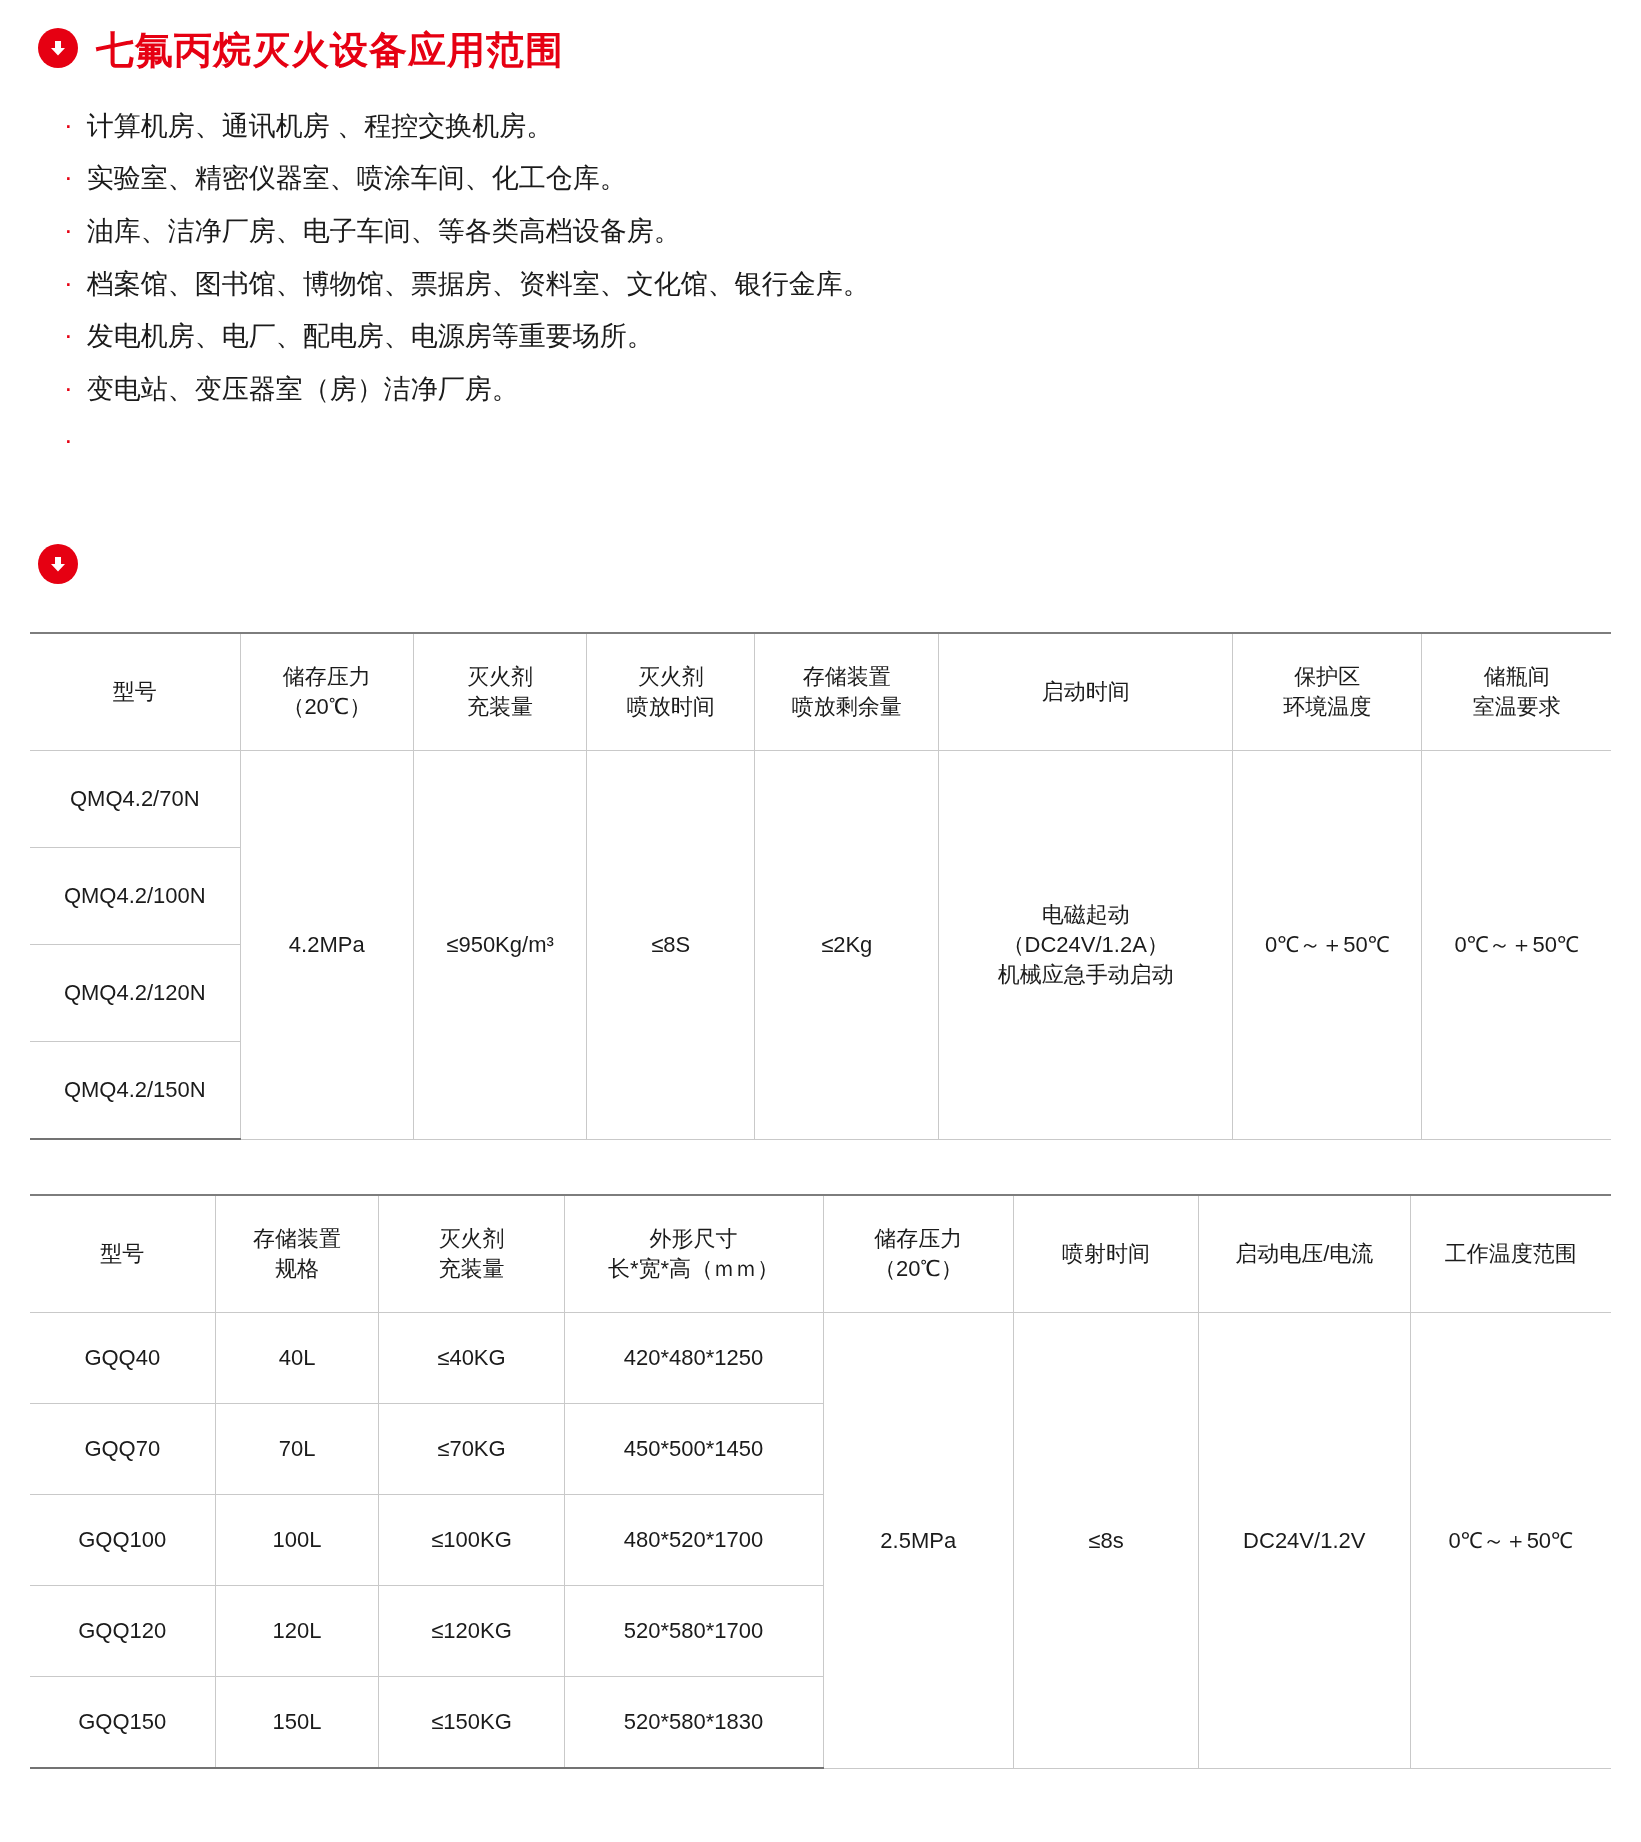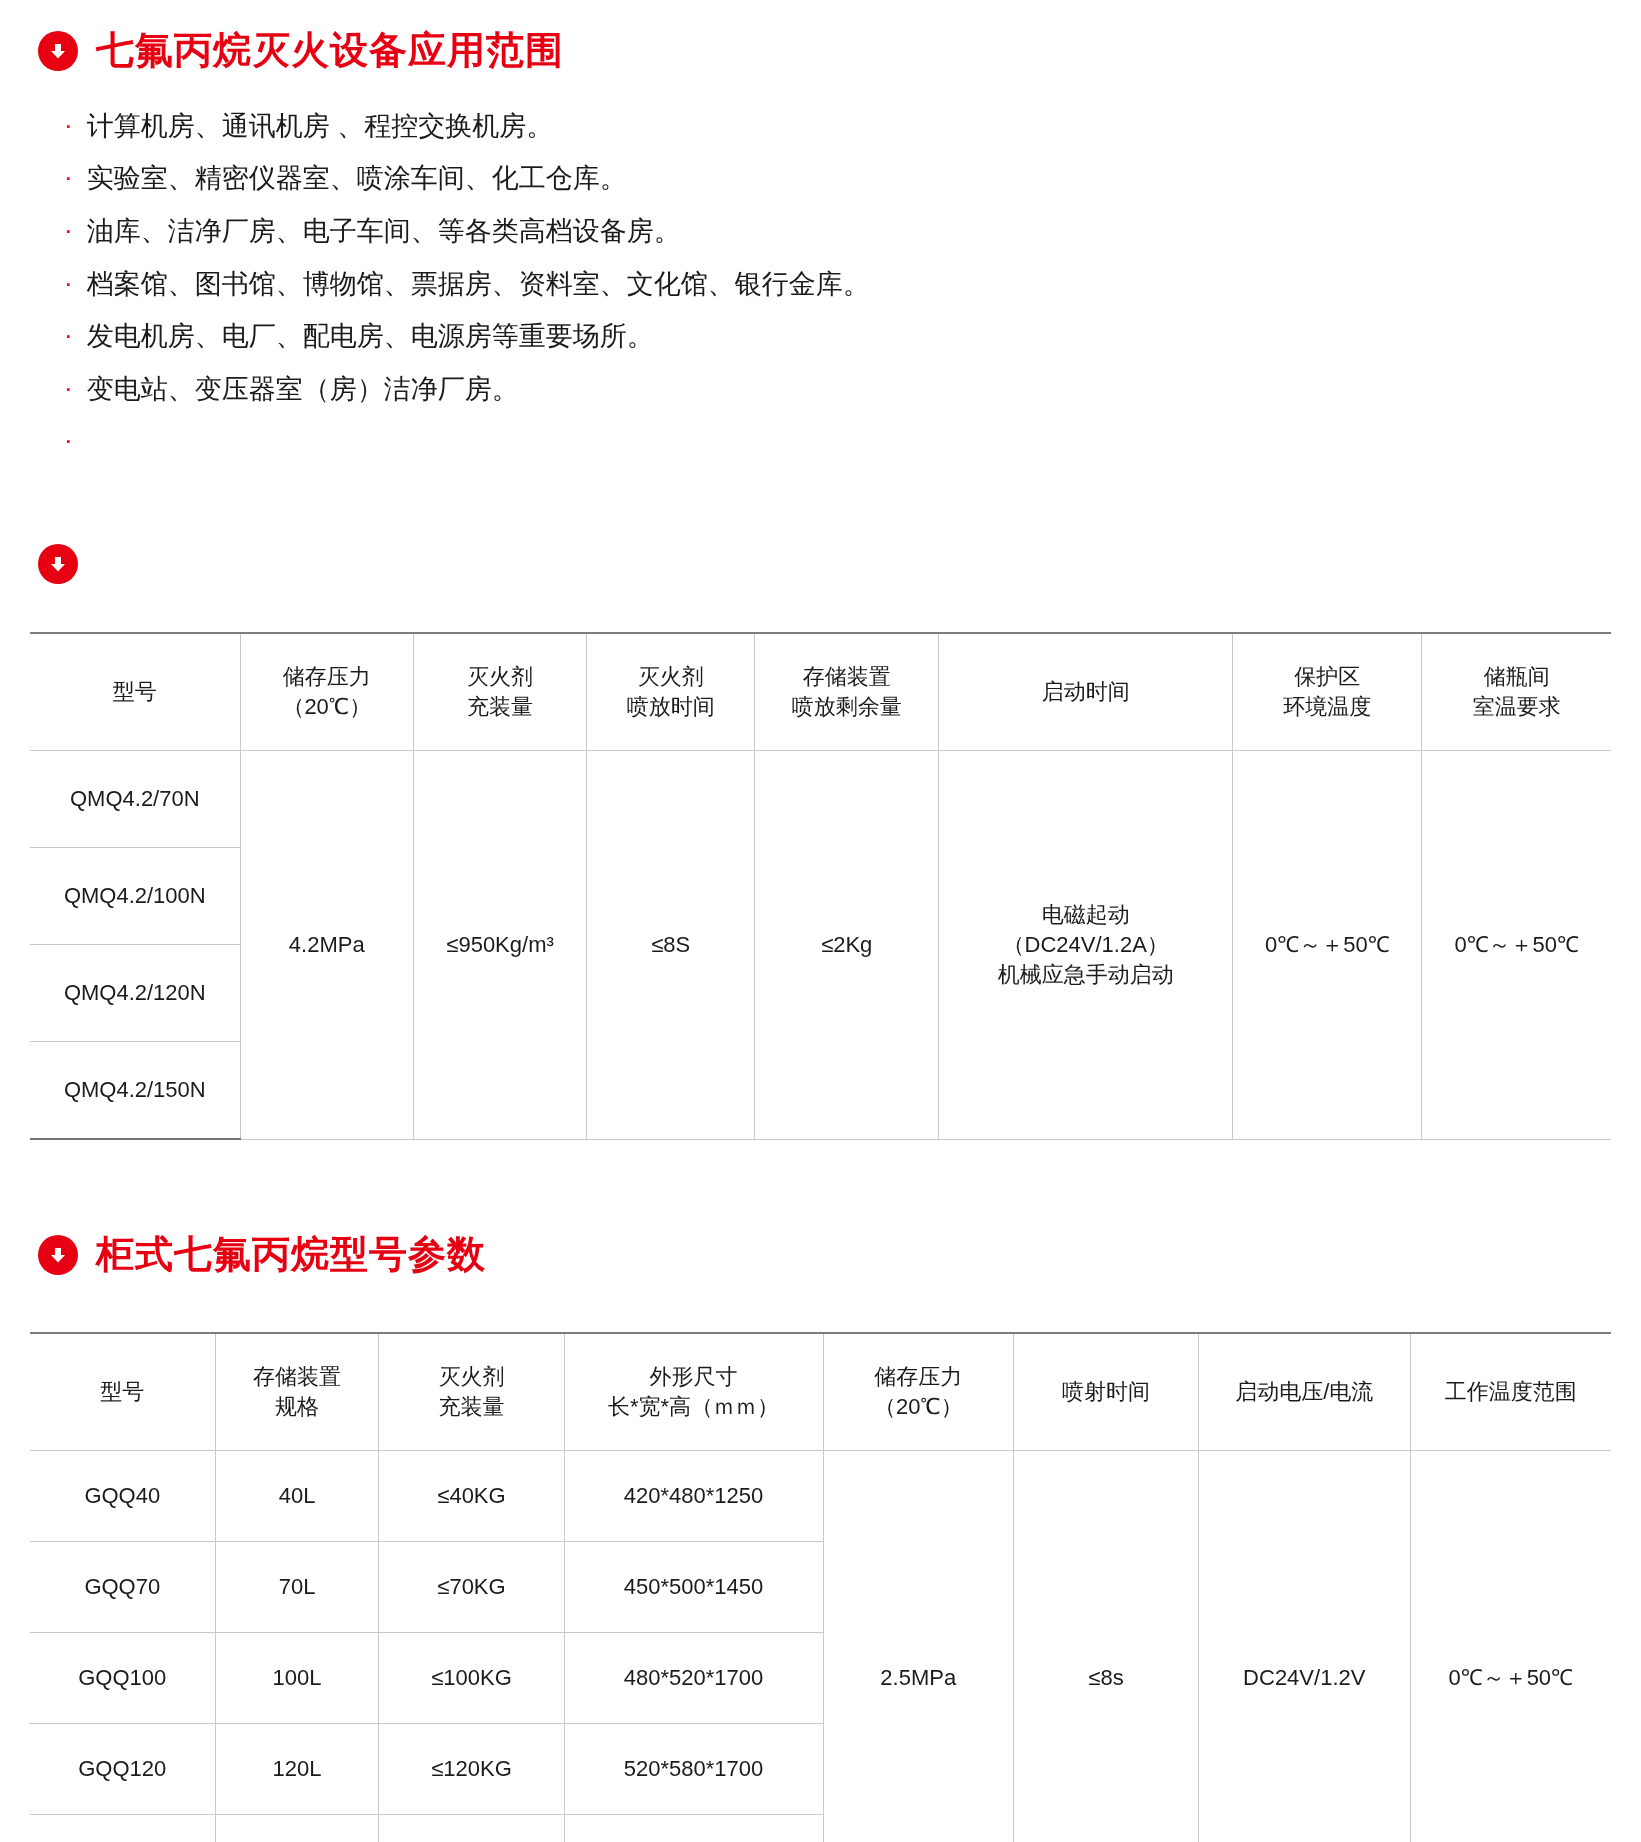--- a/index.html
+++ b/index.html
@@ -18,21 +18,21 @@
     position: relative;
     width: 1641px;
     min-height: 1842px;
     box-sizing: border-box;
     padding: 28px 30px 30px 30px;
   }
 
   
   .section-head {
     display: flex;
-    align-items: center;
+    align-items: flex-start;
     gap: 18px;
     margin: 0 0 10px 8px;
   }
   .head-icon {
     width: 40px;
     height: 40px;
     border-radius: 50%;
     background: #e60012;
     display: inline-flex;
     align-items: center;
@@ -216,28 +216,20 @@
         <tr class="t1-row">
           <td>QMQ4.2/120N</td>
         </tr>
         <tr class="t1-row">
           <td>QMQ4.2/150N</td>
         </tr>
       </tbody>
     </table>
   </div>
 
-  <div class="section-head sp-3">
-    <span class="head-icon">
-      <svg width="22" height="22" viewBox="0 0 22 22" aria-hidden="true">
-        <polygon points="8,4 14,4 14,11 18,11 11,18.5 4,11 8,11" fill="#ffffff"></polygon>
-      </svg>
-    </span>
-    <span class="head-title">柜式七氟丙烷型号参数</span>
-  </div>
 
   <div class="table-wrap sp-4">
     <table class="spec t2">
       <colgroup>
         <col style="width:175px">
         <col style="width:155px">
         <col style="width:175px">
         <col style="width:245px">
         <col style="width:180px">
         <col style="width:175px">

